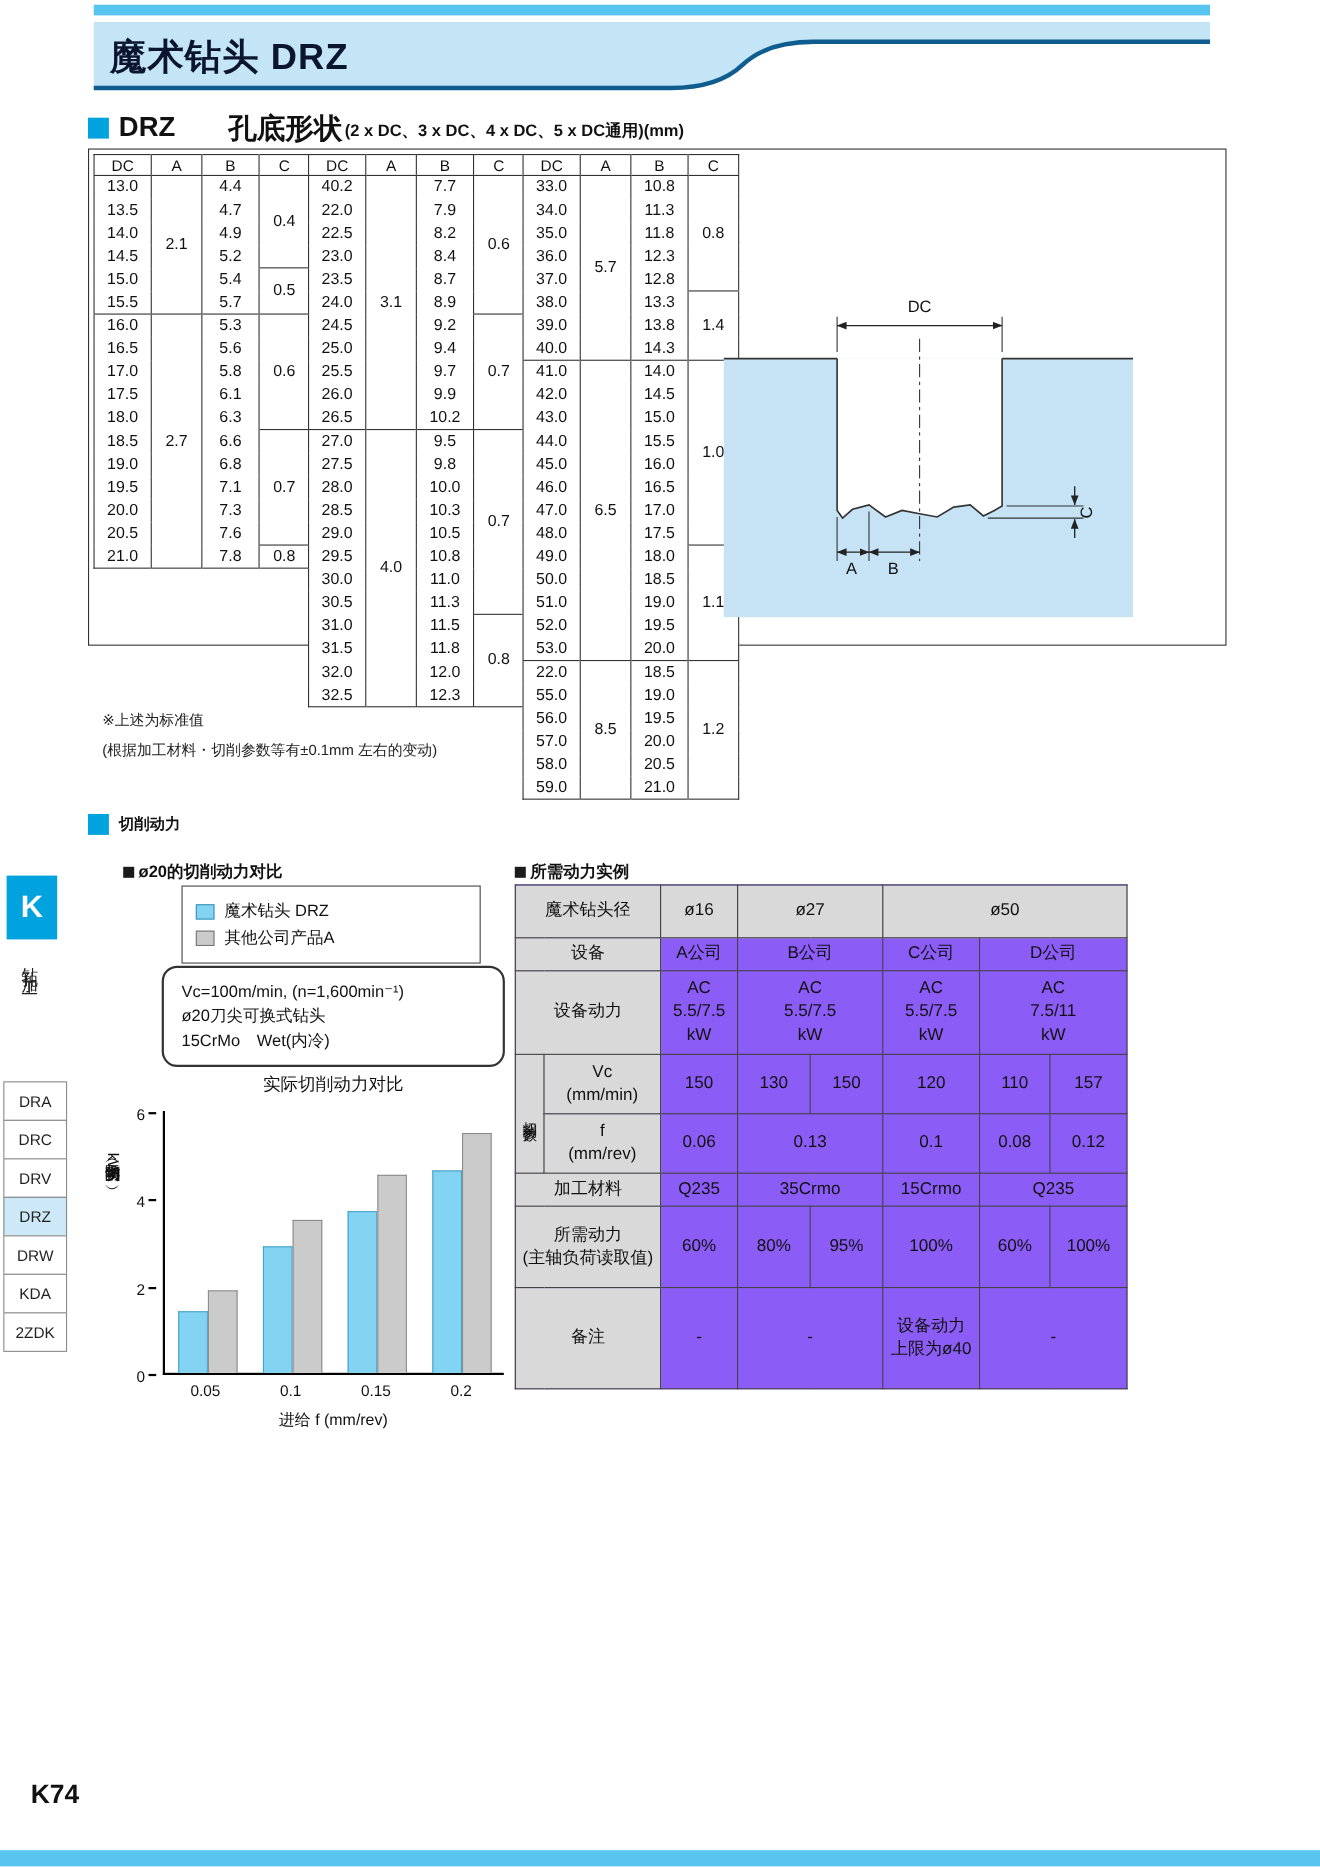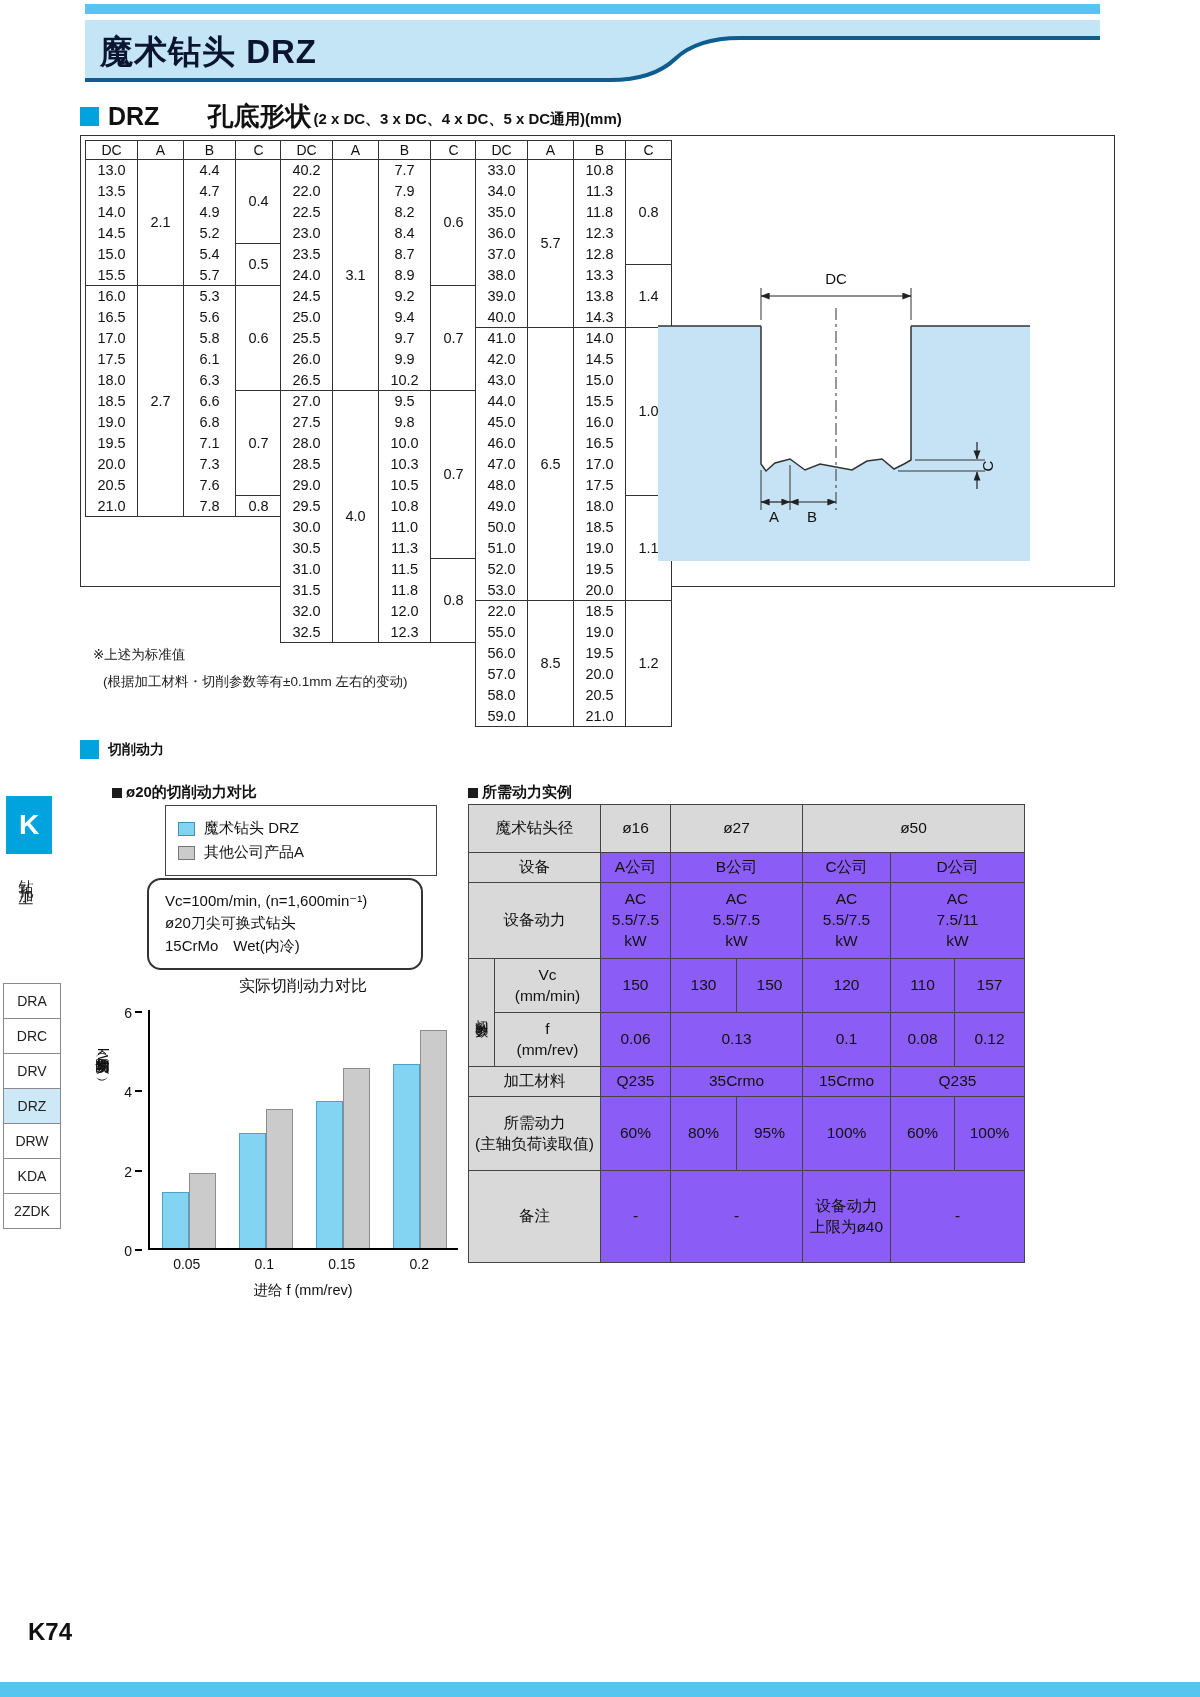--- a/index.html
+++ b/index.html
@@ -28,35 +28,35 @@
   
   #hole-box { left:80px; top:135px; width:1035px; height:452px; border:1px solid #333; background:#fff; }
   .grp { position:absolute; top:4px; }
   table.dc-table { border-collapse:collapse; table-layout:fixed; width:196px; border:1px solid #333; background:#fff; }
   .dc-table th { height:19px; font-size:14px; font-weight:400; border-bottom:1px solid #333; border-left:1px solid #333; text-align:center; }
   .dc-table td { height:21px; font-size:14.5px; text-align:center; border-left:1px solid #333; padding:0; line-height:1; }
   .dc-table th:first-child, .dc-table td:first-child { border-left:none; }
   .dc-table td.brk { border-top:1px solid #333; }
   #notes { position:absolute; left:12px; top:510px; font-size:13.5px; color:#222; }
   #notes div { margin-bottom:9px; }
-  #notes div:nth-child(2) { margin-left:10px; }
+  #notes div:nth-child(2) { margin-left:0; }
   #hole-diagram { position:absolute; left:572px; top:122px; }
   .dln { stroke:#333; stroke-width:1.5; }
   .ext { stroke:#333; stroke-width:1; }
   .dim { stroke:#222; stroke-width:1.2; }
   .dlab { font-size:15px; fill:#111; font-family:"Liberation Sans","DejaVu Sans",sans-serif; }
 
   
   #compare-label { left:112px; top:783px; }
   #legend-box { left:165px; top:805px; width:272px; border:1px solid #444; padding:8px 12px; background:#fff; }
   .leg-row { display:flex; align-items:center; margin:5px 0; font-size:15px; }
   .swatch { width:17px; height:14px; margin-right:9px; display:inline-block; }
   .swatch.drz { background:#82d4f2; border:1px solid #3f93b8; }
   .swatch.other { background:#cbcbcb; border:1px solid #777; }
-  #cond-box { left:147px; top:878px; width:276px; border:2px solid #333; border-radius:14px; padding:8px 16px; background:#fff; }
+  #cond-box { left:147px; top:878px; width:312px; border:2px solid #333; border-radius:14px; padding:8px 16px; background:#fff; }
   .cond-line { font-size:15px; margin:4px 0; }
   #chart-title { left:148px; top:976px; width:310px; text-align:center; font-size:16px; }
   #chart-ylabel { left:94px; top:1048px; writing-mode:vertical-rl; font-size:14px; height:190px; }
   #chart-yticks { left:112px; top:1010px; width:30px; height:240px; }
   .y-tick { position:absolute; right:10px; font-size:14px; }
   .y-tickmark { position:absolute; right:0; width:7px; height:2px; background:#000; }
   #chart-plot { left:148px; top:1010px; width:310px; height:240px; border-left:2px solid #000; border-bottom:2px solid #000; display:flex; justify-content:space-around; align-items:flex-end; }
   .bar-group { display:flex; align-items:flex-end; }
   .bar { width:27px; }
   .bar-drz { background:#82d4f2; border:1px solid #4ba3c7; border-bottom:none; }

